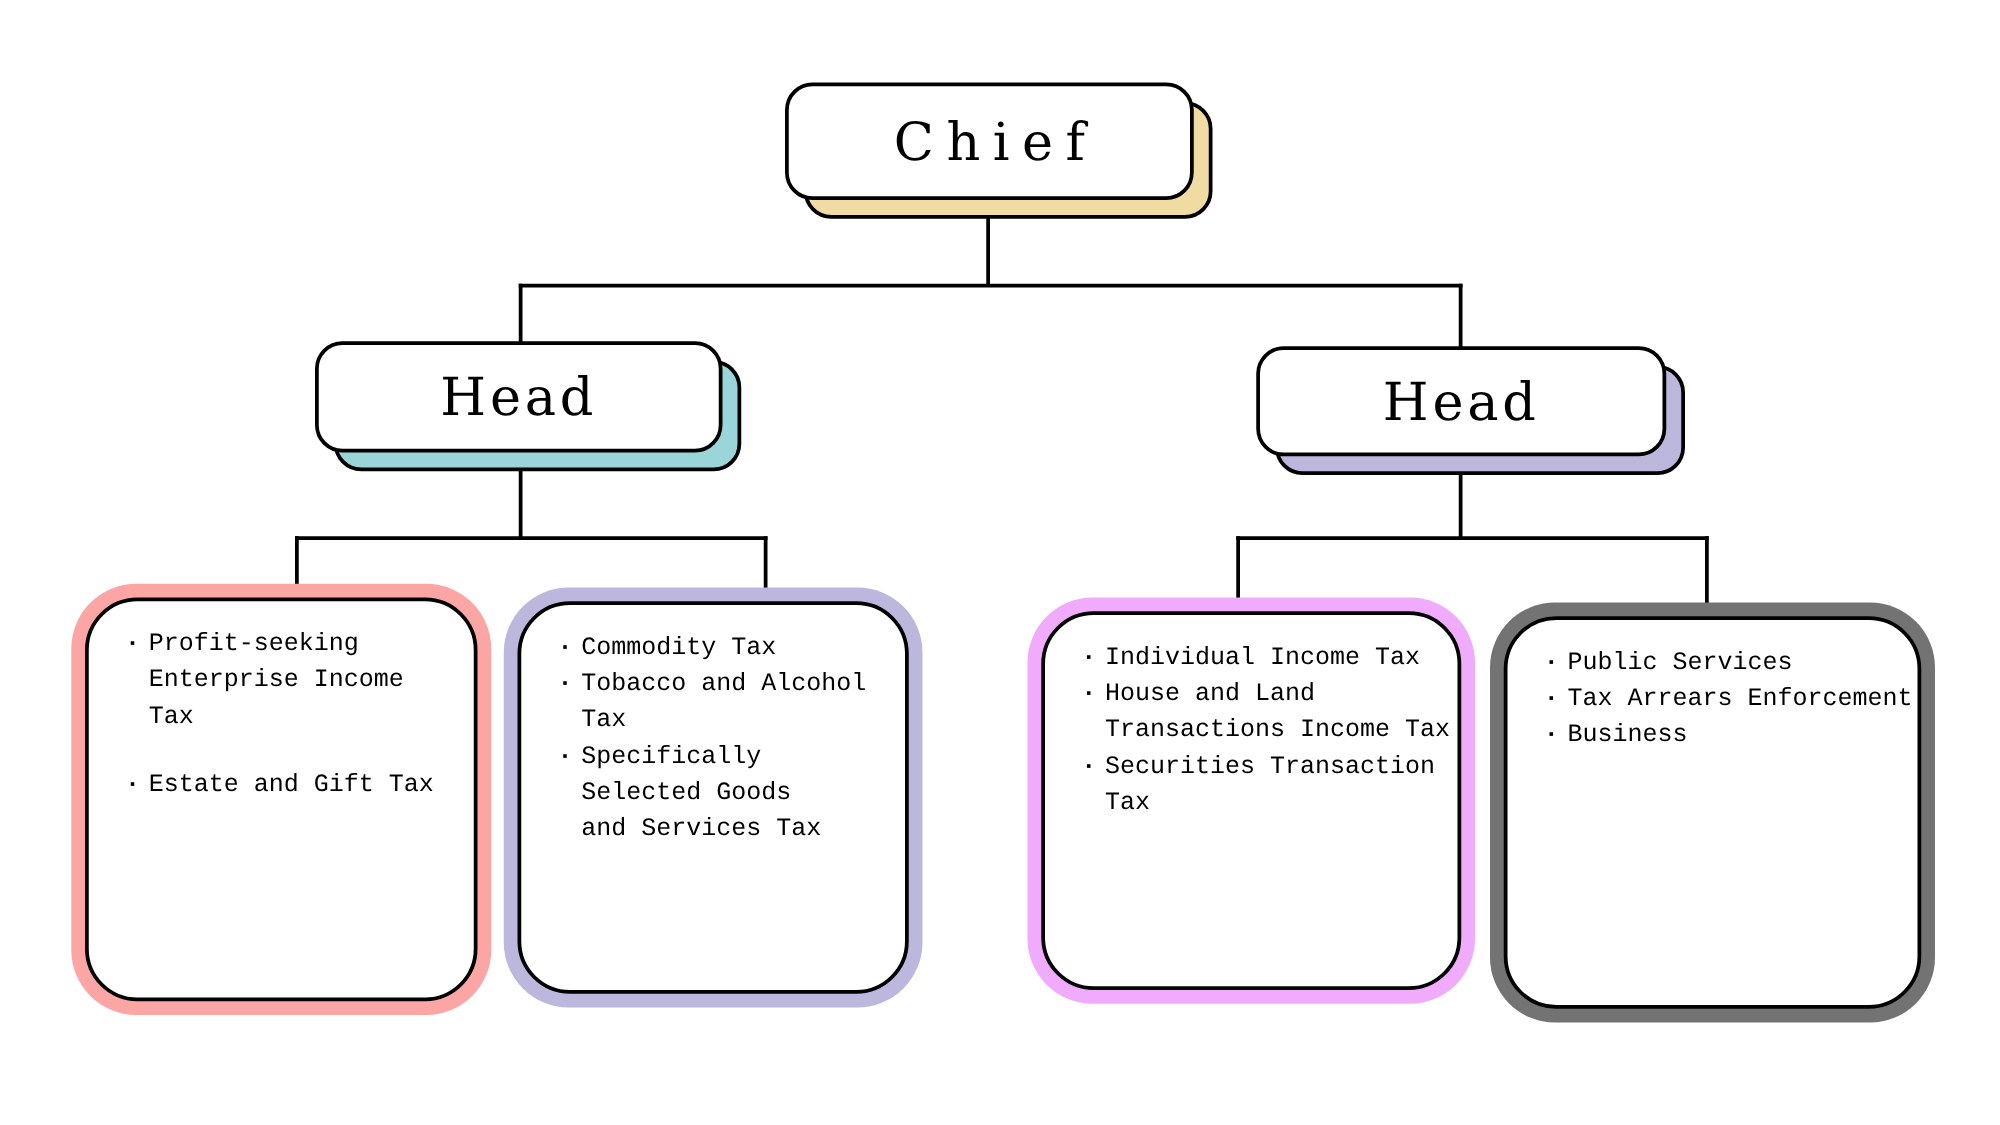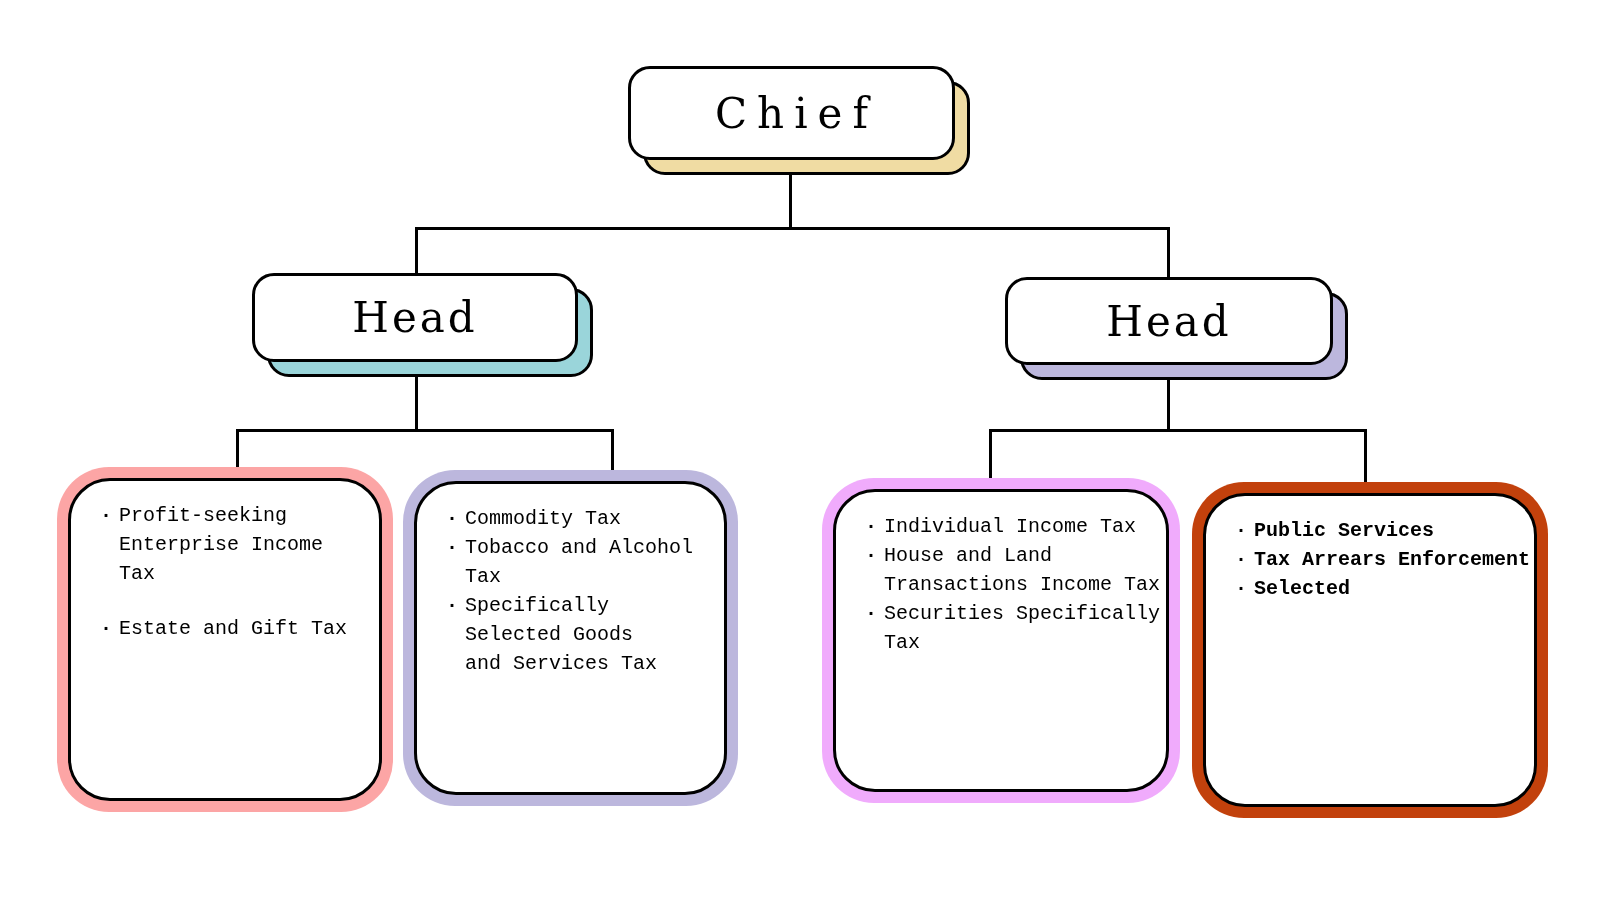--- a/index.html
+++ b/index.html
@@ -113,29 +113,29 @@
       </ul>
     </div>
   </div>
 
   <div class="leaf pos-g3" style="background-color: #f0abfc;">
     <div class="leaf-inner">
       <ul class="items">
         <li>Individual Income Tax</li>
         <li>House and Land
 Transactions Income Tax</li>
-        <li>Securities Specifically
+        <li>Securities Transaction
 Tax</li>
       </ul>
     </div>
   </div>
 
-  <div class="leaf pos-g4" style="background-color: #c2410c; font-weight: bold;">
+  <div class="leaf pos-g4" style="background-color: #737373;">
     <div class="leaf-inner">
       <ul class="items">
         <li>Public Services</li>
         <li>Tax Arrears Enforcement</li>
-        <li>Selected</li>
+        <li>Business</li>
       </ul>
     </div>
   </div>
 
 </div>
 
 </body></html>

